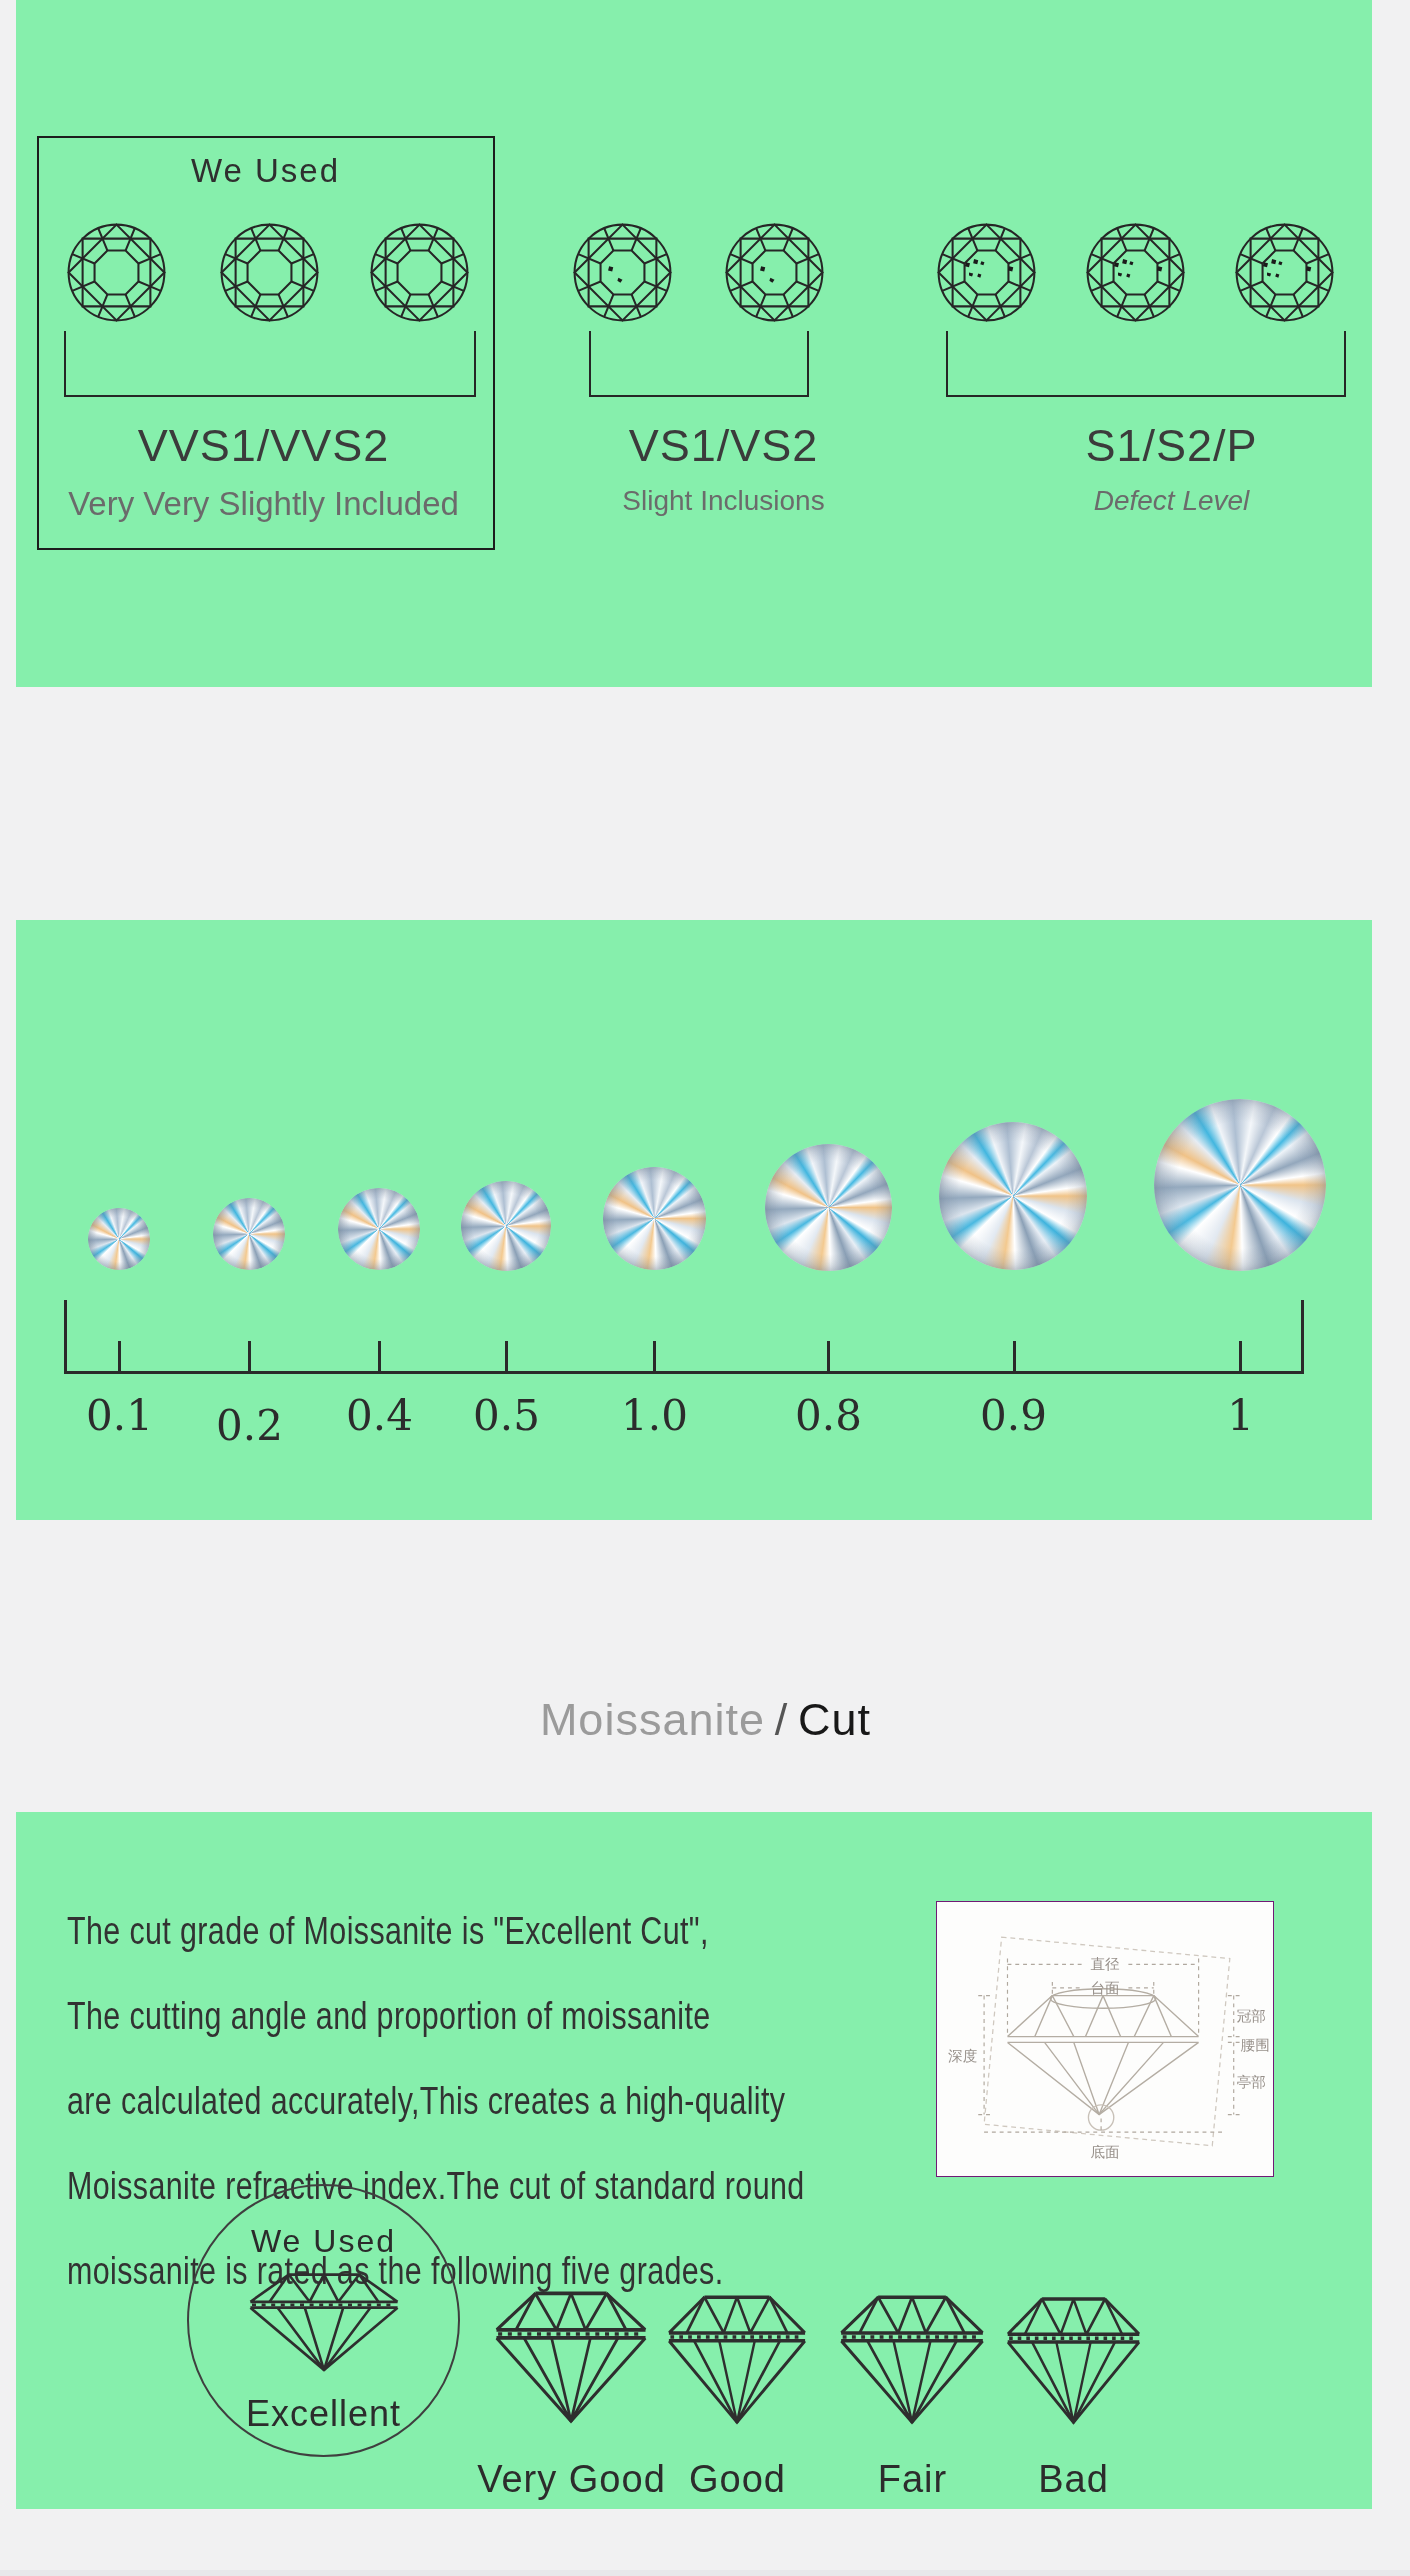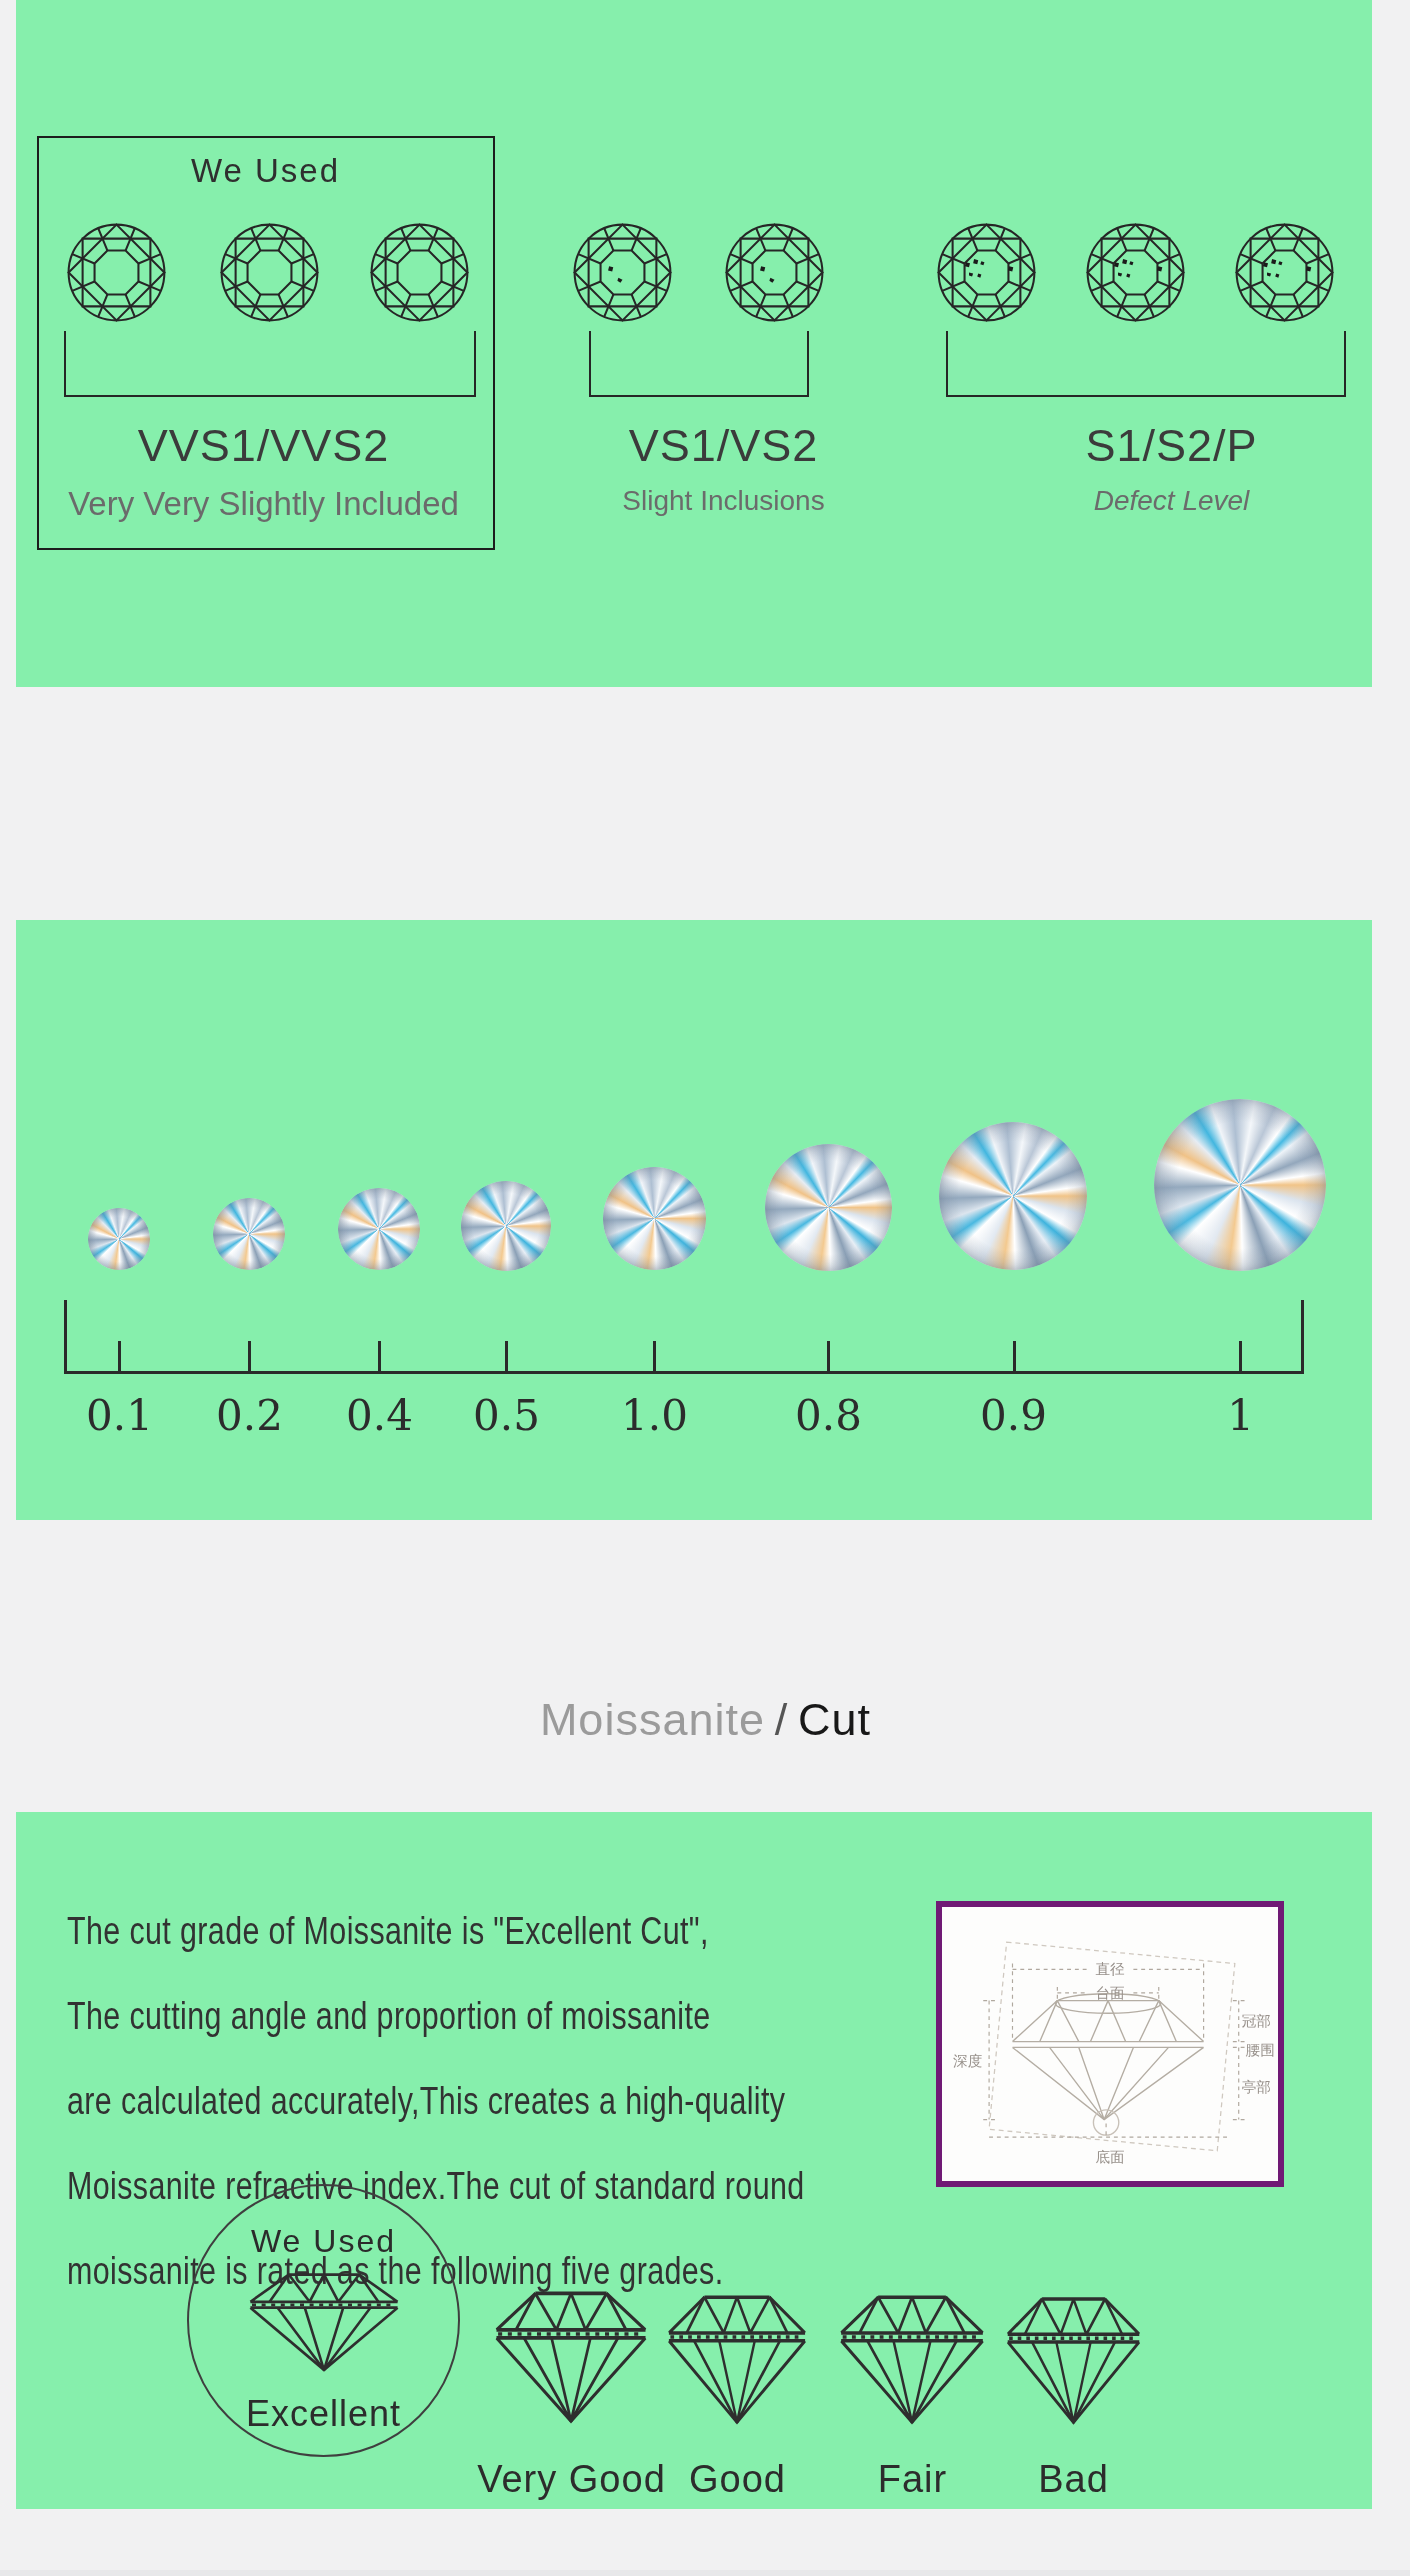--- a/index.html
+++ b/index.html
@@ -37,21 +37,21 @@
     box-shadow:inset 0 0 9.8px rgba(90,105,125,.35);}
   .ruler-base{position:absolute;left:48px;top:451px;width:1240px;height:2.9px;background:#2a2a2a;}
   .tick-end{position:absolute;top:380px;width:2.9px;height:71px;background:#2a2a2a;}
   .tick{position:absolute;top:421px;width:2.9px;height:30px;background:#2a2a2a;}
   .carat-num{position:absolute;top:471px;width:137px;text-align:center;
              font-family:"DejaVu Serif",serif;font-size:42px;color:#2c2c2c;}
 
   
   .para{position:absolute;left:51px;top:76px;transform:scaleX(.78);transform-origin:0 0;white-space:nowrap;}
   .para-line{font-size:39px;line-height:85px;color:#323232;letter-spacing:0.5px;}
-  .diagram-box{position:absolute;left:920px;top:89px;width:336px;height:274px;border:6px solid #701a75;background:#fdfdfc;}
+  .diagram-box{position:absolute;left:920px;top:89px;width:336px;height:274px;border:1px solid #701a75;background:#fdfdfc;}
   .cut-circle{position:absolute;left:171px;top:372px;width:269px;height:269px;border:2px solid #3f3f3f;border-radius:50%;}
   .circle-we-used{position:absolute;left:0;top:37px;width:100%;text-align:center;font-size:32px;letter-spacing:2px;color:#2b2b2b;}
   .circle-grade{position:absolute;left:0;top:207px;width:100%;text-align:center;font-size:36px;letter-spacing:1px;color:#2c2c2c;}
   .grade-label{position:absolute;top:646px;width:215px;text-align:center;font-size:38px;letter-spacing:1px;color:#2c2c2c;white-space:nowrap;}
   .bottom-strip{position:absolute;left:0;bottom:0;width:100%;height:5.9px;background:#e8e8ea;}
   svg.line-art{display:block;}
 </style>
 </head>
 <body>
 
@@ -158,21 +158,21 @@
     <div class="tick" style="left:102px;"></div>
     <div class="tick" style="left:232px;"></div>
     <div class="tick" style="left:362px;"></div>
     <div class="tick" style="left:489px;"></div>
     <div class="tick" style="left:637px;"></div>
     <div class="tick" style="left:811px;"></div>
     <div class="tick" style="left:997px;"></div>
     <div class="tick" style="left:1223px;"></div>
 
     <div class="carat-num" style="left:35px;">0.1</div>
-    <div class="carat-num" style="left:165px;">0.2</div>
+    <div class="carat-num" style="left:165px;margin-top:10px;">0.2</div>
     <div class="carat-num" style="left:295px;">0.4</div>
     <div class="carat-num" style="left:422px;">0.5</div>
     <div class="carat-num" style="left:570px;">1.0</div>
     <div class="carat-num" style="left:744px;">0.8</div>
     <div class="carat-num" style="left:929px;">0.9</div>
     <div class="carat-num" style="left:1156px;">1</div>
   </div>
 
   <div class="band-heading" style="top:1694px;">
     <span class="h-light">Moissanite</span><span class="h-sep">/</span><span class="h-dark">Cut</span>

